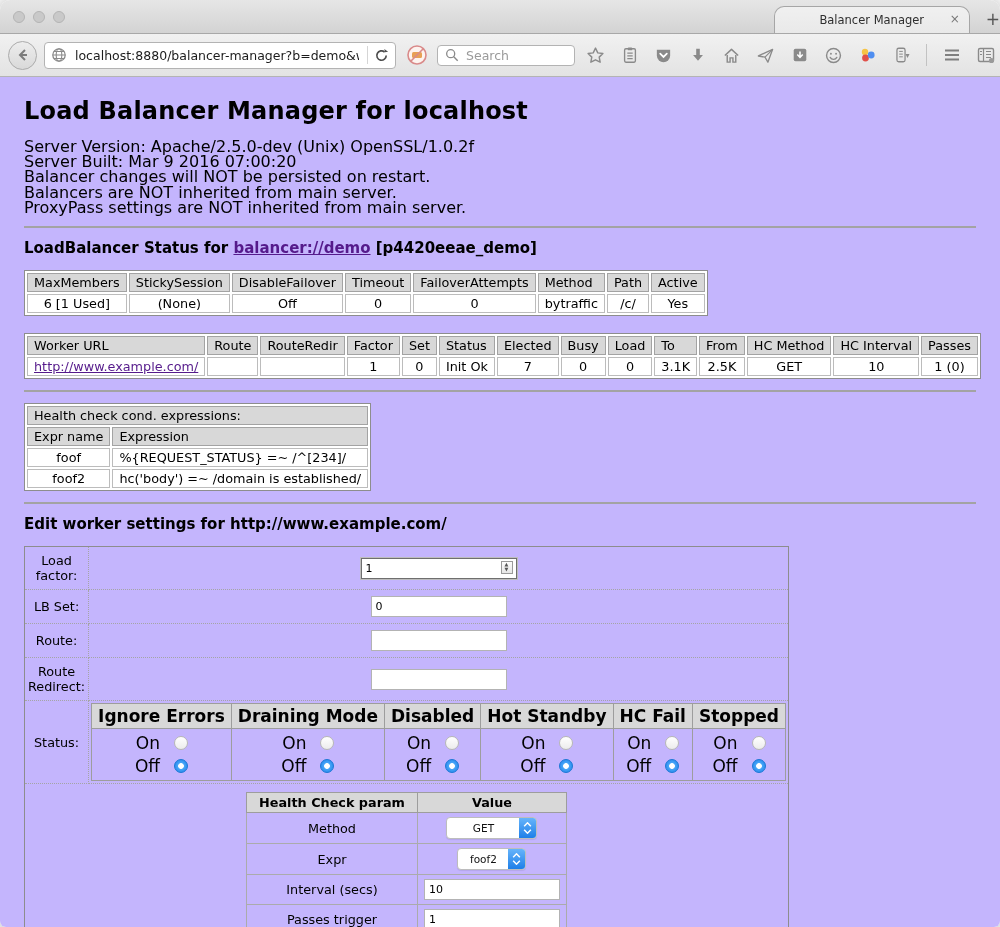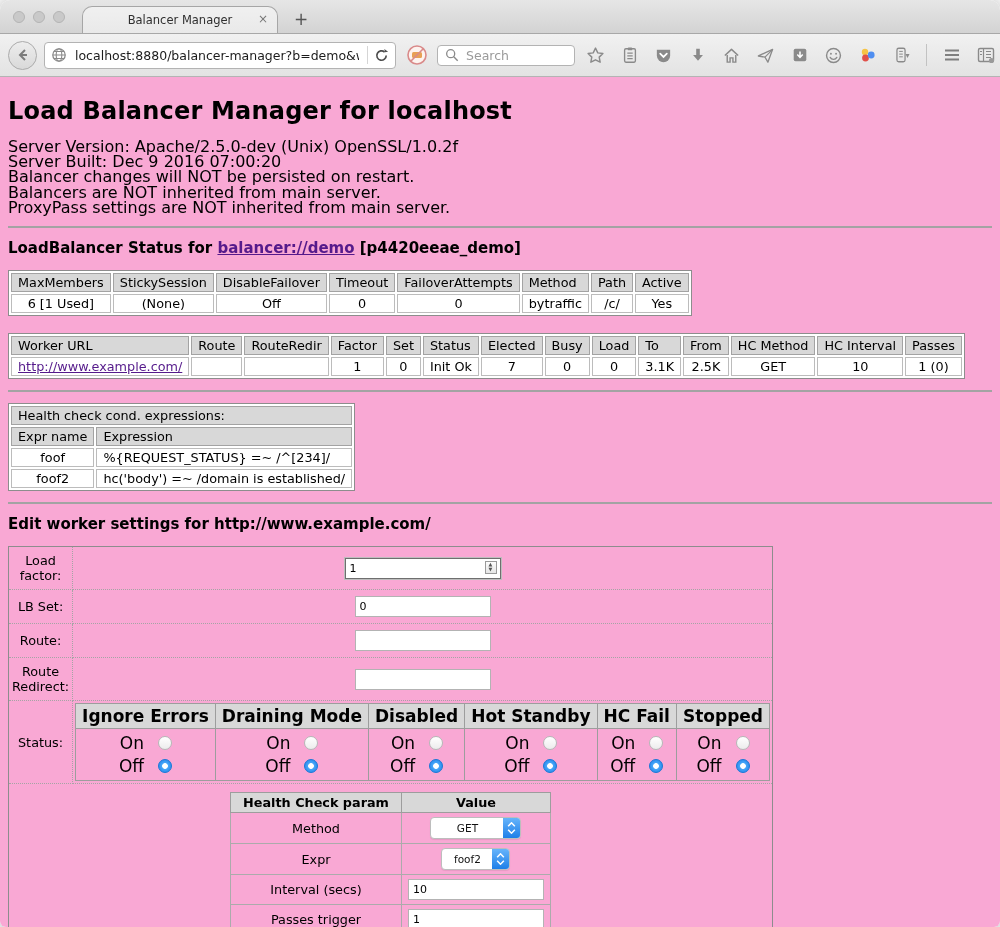--- a/index.html
+++ b/index.html
@@ -1,20 +1,20 @@
 <!DOCTYPE html>
 <html><head>
 <meta charset="utf-8">
 <style>
   html,body{margin:0;padding:0;background:#fdfdfd;font-family:"DejaVu Sans","Liberation Sans",sans-serif;}
   .window{width:1000px;height:927px;border-radius:10px 10px 6px 6px;overflow:hidden;
           box-shadow:0 2px 18px rgba(0,0,0,.35);background:#fff;display:flex;flex-direction:column;}
   
   .titlebar{height:33px;background:linear-gradient(#e6e6e6,#d3d3d3);border-bottom:1px solid #a8a8a8;
-            position:relative;display:flex;align-items:flex-end;flex:0 0 auto;}
+            position:relative;display:flex;align-items:flex-end;flex:0 0 auto;justify-content:flex-end;}
   .lights{position:absolute;left:13px;top:11px;display:flex;gap:8px;}
   .light{width:12px;height:12px;border-radius:50%;background:#c9c9c9;border:1px solid #b4b4b4;box-sizing:border-box;}
   .tab{margin-left:82px;width:196px;height:27px;background:linear-gradient(#f0f0f0,#e9e9e9);
        border:1px solid #a6a6a6;border-bottom:none;border-radius:10px 10px 0 0;display:flex;align-items:center;
        justify-content:center;position:relative;font-size:11.5px;color:#2f2f2f;box-sizing:border-box;}
   .tab-close{position:absolute;right:9px;top:6px;font-size:12px;color:#777;line-height:12px;}
   .newtab{font-size:17px;color:#555;margin:0 0 4px 16px;}
   
   .navbar{height:42px;background:linear-gradient(#f1f1f1,#e3e3e3);border-bottom:1px solid #b4b4b4;
           display:flex;align-items:center;padding:0 8px;gap:7px;flex:0 0 auto;}
@@ -27,21 +27,21 @@
   .url-sep{width:1px;height:18px;background:#d5d5d5;}
   .searchbar{display:flex;align-items:center;background:#fff;border:1px solid #b3b3b3;border-radius:4px;
              height:21px;width:138px;padding:0 7px;gap:5px;box-sizing:border-box;flex:0 0 auto;}
   .searchbar input{flex:1;border:none;outline:none;background:transparent;font-size:12.5px;color:#333;
                    font-family:inherit;min-width:0;}
   .searchbar input::placeholder{color:#9a9a9a;}
   .icnbtn{width:27px;height:27px;display:flex;align-items:center;justify-content:center;flex:0 0 auto;}
   .tb-sep{width:1px;height:22px;background:#c2c2c2;margin:0 4px;flex:0 0 auto;}
   .caret{font-size:8px;color:#8a8a8a;margin-left:-4px;}
   
-  .content{flex:1;background:#f9a8d4;overflow:hidden;padding:0 8px;font-size:13px;color:#000;}
+  .content{flex:1;background:#c4b5fd;overflow:hidden;padding:0 24px;font-size:13px;color:#000;}
   h1.pgtitle{font-size:24px;margin:20px 0 14px;font-weight:bold;letter-spacing:.2px;}
   .info{line-height:15.2px;font-size:16px;}
   hr.rule{border:none;height:2px;background:#a3a3a3;margin:11px 0;}
   .h3{font-size:15px;font-weight:bold;margin:9px 0 13px;}
   a{color:#551a8b;text-decoration:underline;}
   
   table.dtable{border-collapse:separate;border-spacing:2px;border:1px solid #8d8d8d;background:#fff;
                font-size:12.8px;margin-bottom:4px;}
   table.dtable th{background:#d8d8d8;border:1px solid #a3a3a3;padding:1px 6px;font-weight:normal;text-align:left;white-space:nowrap;}
   table.dtable td{border:1px solid #bcbcbc;padding:1px 6px;text-align:center;white-space:nowrap;}
@@ -209,21 +209,21 @@
         <circle cx="15.5" cy="15.5" r="2.6" fill="#9a9a9a"></circle>
       </svg>
     </span>
   </div>
 
   <div class="content">
     <h1 class="pgtitle">Load Balancer Manager for localhost</h1>
 
     <div class="info">
       <div>Server Version: Apache/2.5.0-dev (Unix) OpenSSL/1.0.2f</div>
-      <div>Server Built: Dec 9 2016 07:00:20</div>
+      <div>Server Built: Mar 9 2016 07:00:20</div>
       <div>Balancer changes will NOT be persisted on restart.</div>
       <div>Balancers are NOT inherited from main server.</div>
       <div>ProxyPass settings are NOT inherited from main server.</div>
     </div>
 
     <hr class="rule">
 
     <div class="h3">
       <span>LoadBalancer Status for </span><a href="#">balancer://demo</a><span> [p4420eeae_demo]</span>
     </div>

